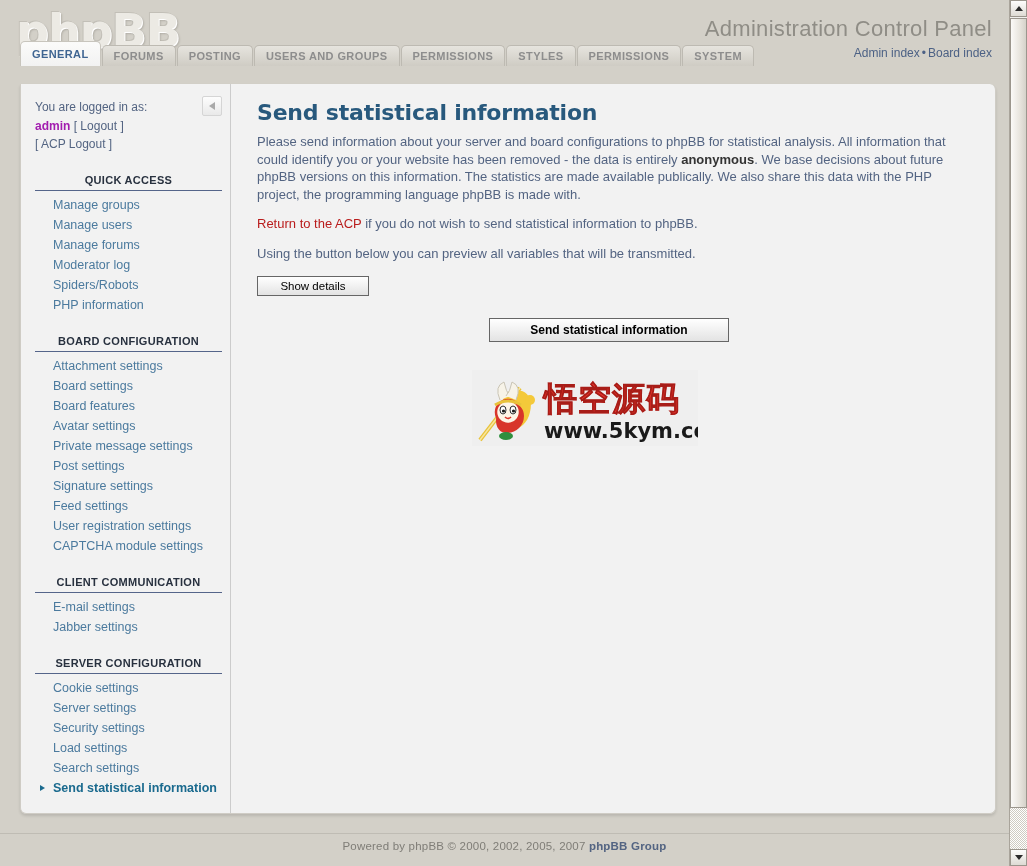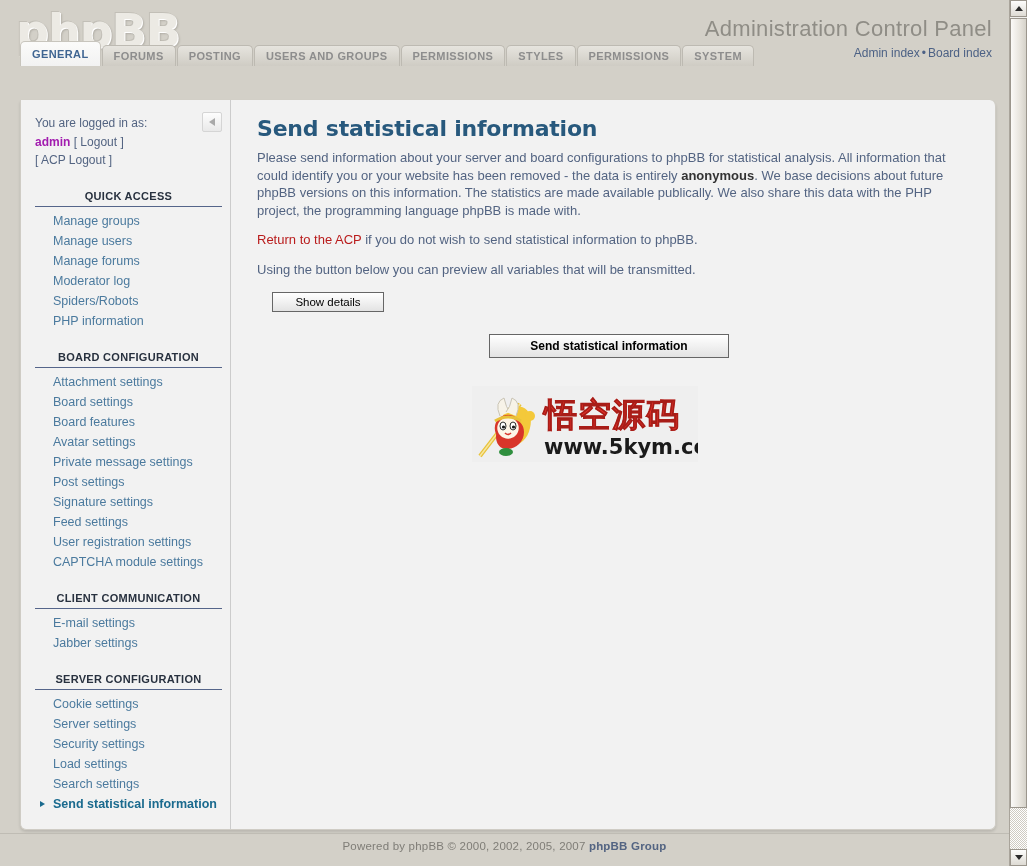--- a/index.html
+++ b/index.html
@@ -101,21 +101,21 @@
     line-height: 25px;
     color: #3f6592;
     background: linear-gradient(to bottom, #fbfbfa 0%, #f2f2f2 100%);
     border-color: #c8c5bd;
   }
 
   
   #panel {
     position: absolute;
     left: 20px;
-    top: 100px;
+    top: 84px;
     width: 976px;
     height: 730px;
     background: #f2f2f2;
     border: 1px solid #cfccc5;
     border-top: none;
     border-radius: 0 6px 6px 6px;
     box-shadow: 0 2px 3px rgba(0,0,0,.12);
     box-sizing: border-box;
     display: flex;
     overflow: hidden;
@@ -229,21 +229,20 @@
     color: #000000;
     text-align: center;
     cursor: pointer;
     box-sizing: border-box;
   }
   #show-details-btn {
     margin-top: 2px;
     padding: 3px 14px;
     font-size: 11.5px;
     min-width: 112px;
-    margin-left: 15px;
   }
   #send-stats-wrap {
     margin-top: 22px;
     text-align: center;
     padding-right: 12px;
   }
   #send-stats-btn {
     padding: 4px 18px;
     font-size: 12px;
     font-weight: bold;

